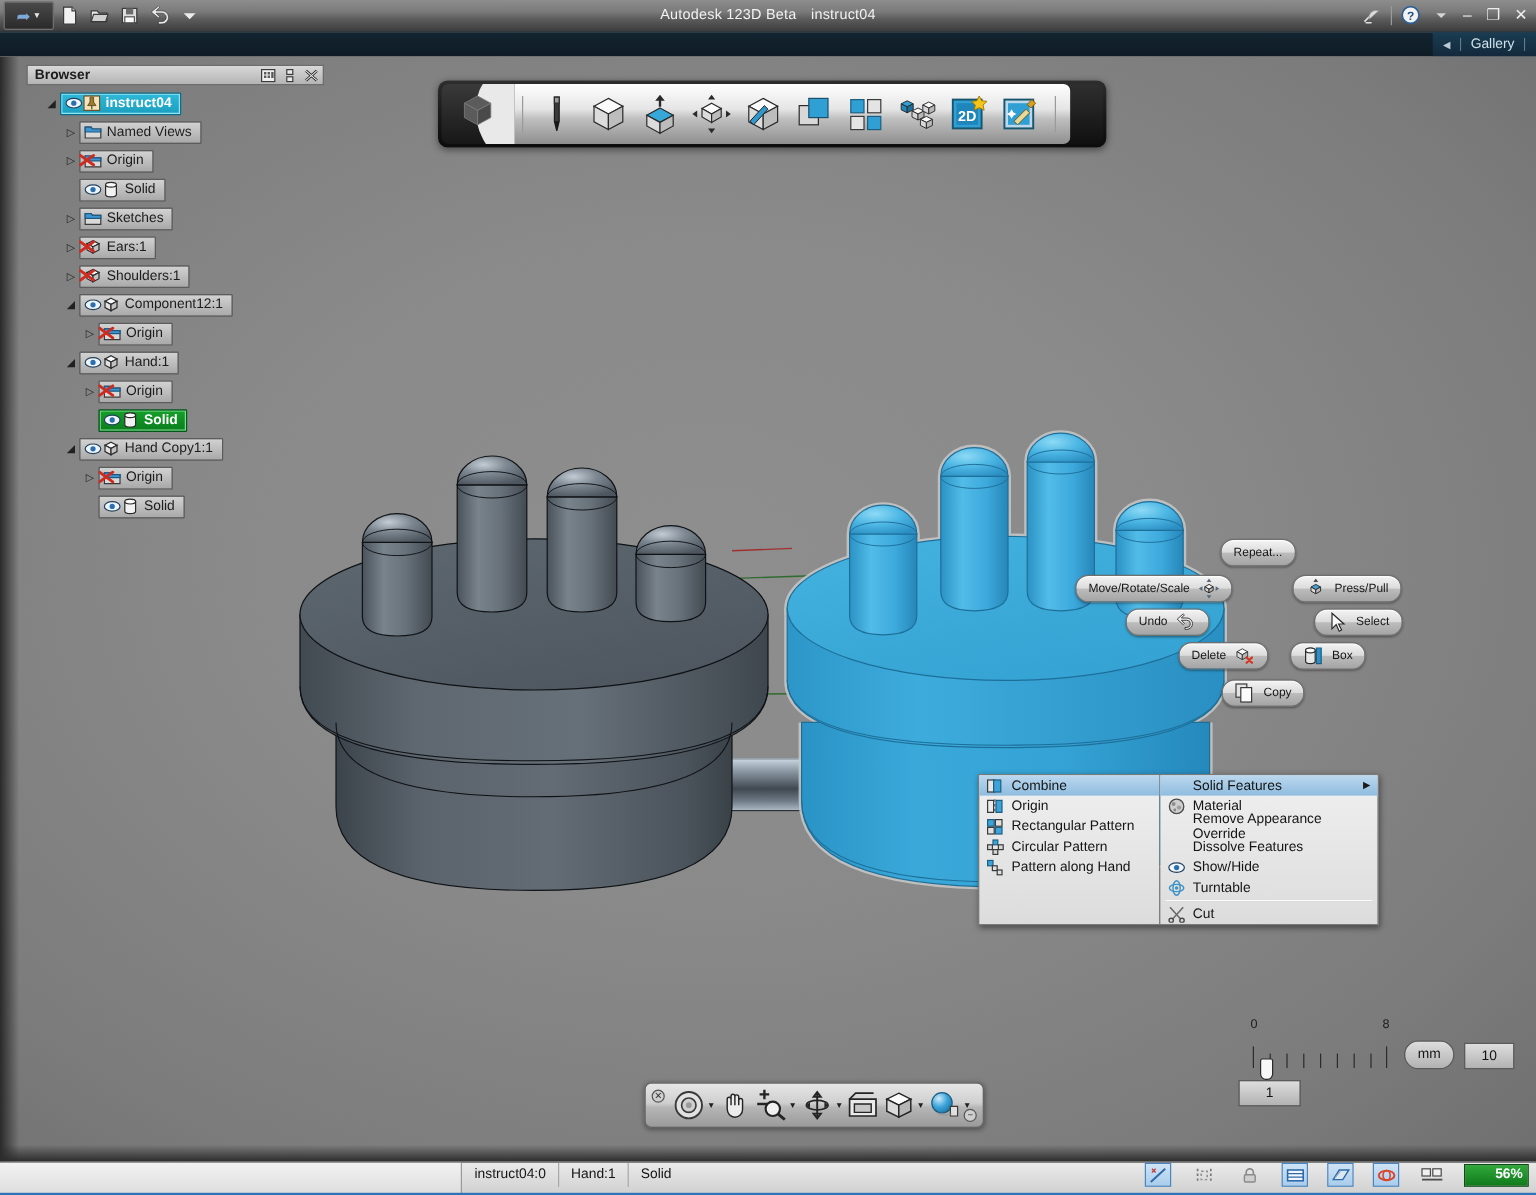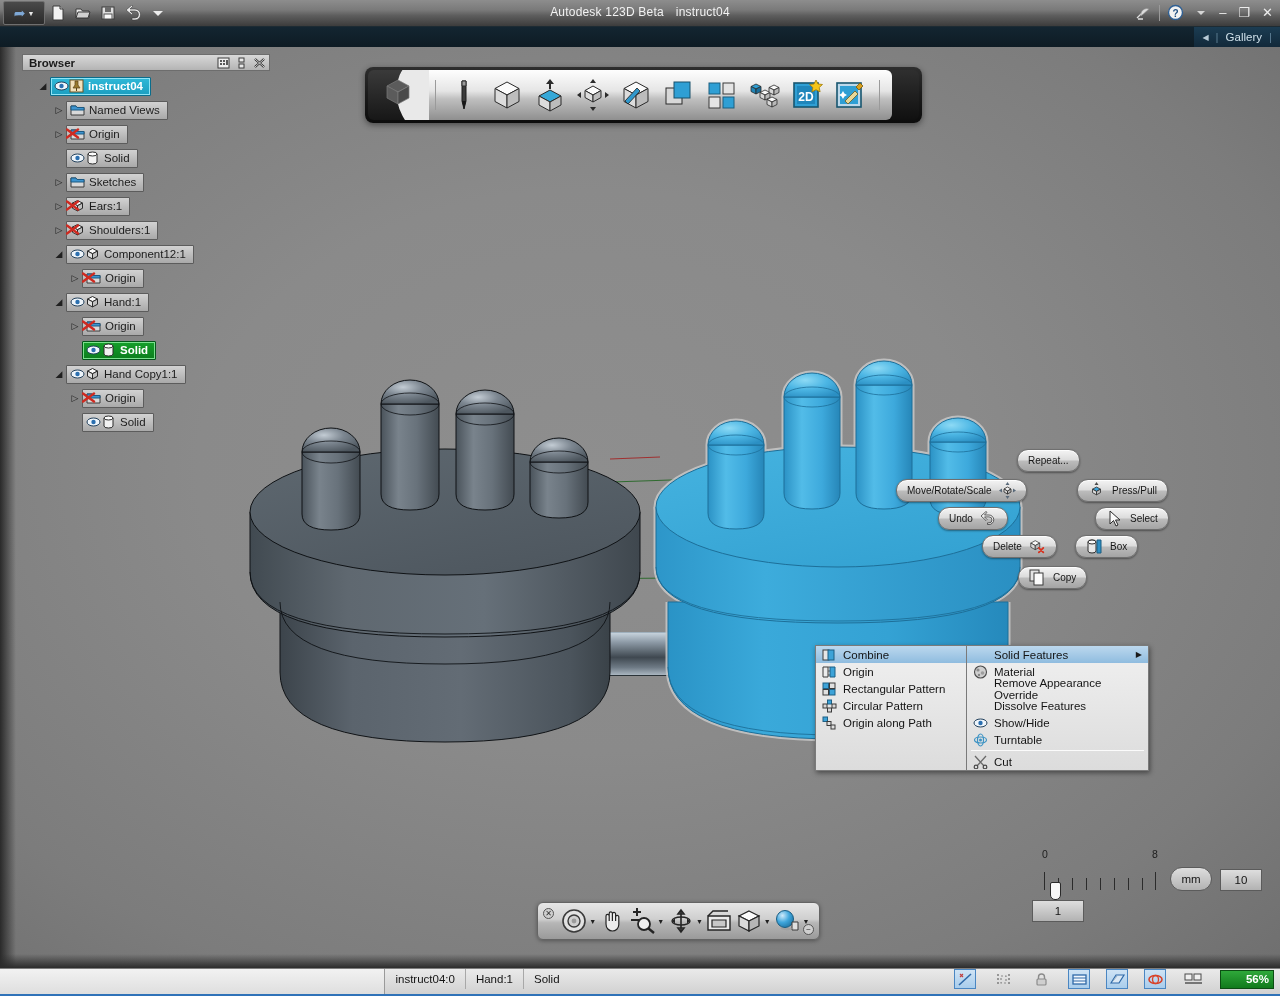--- a/index.html
+++ b/index.html
@@ -926,21 +926,21 @@
             <span class="ctxlbl">Circular Pattern</span>
           </div>
           <div class="ctx-item">
             <span class="ci">
               <svg width="15" height="14" viewBox="0 0 15 14">
                 <rect x="1" y="1" width="4.5" height="4.5" fill="#3da3d8" stroke="#1d5f84"></rect>
                 <rect x="5" y="5.5" width="4" height="4" fill="#e0e0e0" stroke="#3a3a3a"></rect>
                 <rect x="9" y="9" width="4" height="4" fill="#e0e0e0" stroke="#3a3a3a"></rect>
               </svg>
             </span>
-            <span class="ctxlbl">Origin along Path</span>
+            <span class="ctxlbl">Pattern along Hand</span>
           </div>
         </div>
       <div class="ctx-col right" id="ctx-right">
           <div class="ctx-item hl">
             <span class="ci"></span>
             <span class="ctxlbl">Solid Features</span>
             <span class="arrow">▶</span>
           </div>
           <div class="ctx-item">
             <span class="ci">

